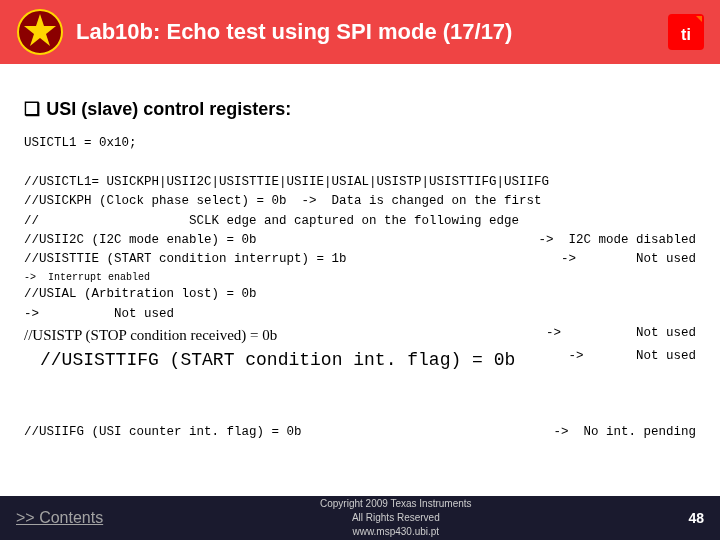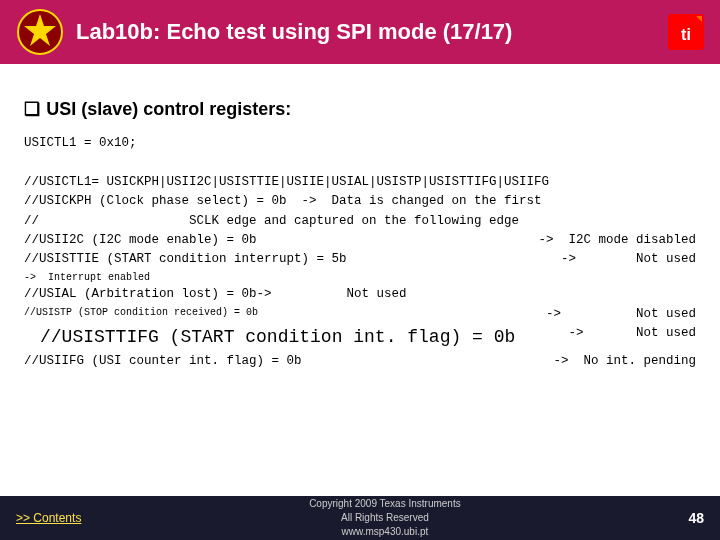--- a/index.html
+++ b/index.html
@@ -4,21 +4,21 @@
   <style>
     * { margin: 0; padding: 0; box-sizing: border-box; }
     body {
       width: 720px;
       height: 540px;
       font-family: Arial, sans-serif;
       background: #fff;
       overflow: hidden;
     }
     .header {
-      background: #be185d;
+      background: #ef4444;
       display: flex;
       align-items: center;
       padding: 8px 16px;
       height: 64px;
     }
     .header-logo {
       width: 48px;
       height: 48px;
       margin-right: 12px;
       flex-shrink: 0;
@@ -73,22 +73,22 @@
       left: 0;
       right: 0;
       height: 44px;
       background: #1a1a2e;
       display: flex;
       align-items: center;
       justify-content: space-between;
       padding: 0 16px;
     }
     .footer-link {
-      color: #fde047;
-      font-size: 12px;
+      color: #a3a3a3;
+      font-size: 16px;
       text-decoration: underline;
       cursor: pointer;
     }
     .footer-center {
       text-align: center;
       color: #ccc;
       font-size: 10px;
       line-height: 1.4;
     }
     .footer-page {
@@ -139,44 +139,44 @@
     <div class="code-line">
       <span>//                    SCLK edge and captured on the following edge</span>
     </div>
 
     <div style="display:flex; justify-content:space-between;">
       <span style="white-space:pre; font-family:'Courier New',monospace; font-size:12.5px;">//USII2C (I2C mode enable) = 0b</span>
       <span style="white-space:pre; font-family:'Courier New',monospace; font-size:12.5px;">-&gt;  I2C mode disabled</span>
     </div>
 
     <div style="display:flex; justify-content:space-between;">
-      <span style="white-space:pre; font-family:'Courier New',monospace; font-size:12.5px;">//USISTTIE (START condition interrupt) = 5b</span>
+      <span style="white-space:pre; font-family:'Courier New',monospace; font-size:12.5px;">//USISTTIE (START condition interrupt) = 1b</span>
       <span style="white-space:pre; font-family:'Courier New',monospace; font-size:12.5px;">-&gt;        Not used</span>
     </div>
 
     <div style="display:flex; justify-content:space-between;">
       <span style="white-space:pre; font-family:'Courier New',monospace; font-size:10px;">-&gt;  Interrupt enabled</span>
     </div>
 
-    <div style="display:flex; ">
+    <div style="display:flex; justify-content:space-between;flex-direction:column;">
       <span style="white-space:pre; font-family:'Courier New',monospace; font-size:12.5px;">//USIAL (Arbitration lost) = 0b</span>
       <span style="white-space:pre; font-family:'Courier New',monospace; font-size:12.5px;">-&gt;          Not used</span>
     </div>
 
     <div style="display:flex; justify-content:space-between;">
-      <span style="white-space:pre; font-family:Liberation Mono, monospace; font-size:10px;">//USISTP (STOP condition received) = 0b</span>
+      <span style="white-space:pre; font-family:Liberation Serif, serif; font-size:15px;">//USISTP (STOP condition received) = 0b</span>
       <span style="white-space:pre; font-family:'Courier New',monospace; font-size:12.5px;">-&gt;          Not used</span>
     </div>
 
     <div style="display:flex; justify-content:space-between;">
       <span style="white-space:pre; font-family:'Courier New',monospace; font-size:18px;margin-left:16px;">//USISTTIFG (START condition int. flag) = 0b</span>
       <span style="white-space:pre; font-family:'Courier New',monospace; font-size:12.5px;">-&gt;       Not used</span>
     </div>
 
-    <div style="display:flex; justify-content:space-between;">
+    <div style="display:flex; justify-content:space-between;margin-top:48px;">
       <span style="white-space:pre; font-family:'Courier New',monospace; font-size:12.5px;">//USIIFG (USI counter int. flag) = 0b</span>
       <span style="white-space:pre; font-family:'Courier New',monospace; font-size:12.5px;">-&gt;  No int. pending</span>
     </div>
   </div>
 </div>
 
 <div class="footer">
   <span class="footer-link">&gt;&gt; Contents</span>
   <div class="footer-center">
     <div>Copyright  2009 Texas Instruments</div>

